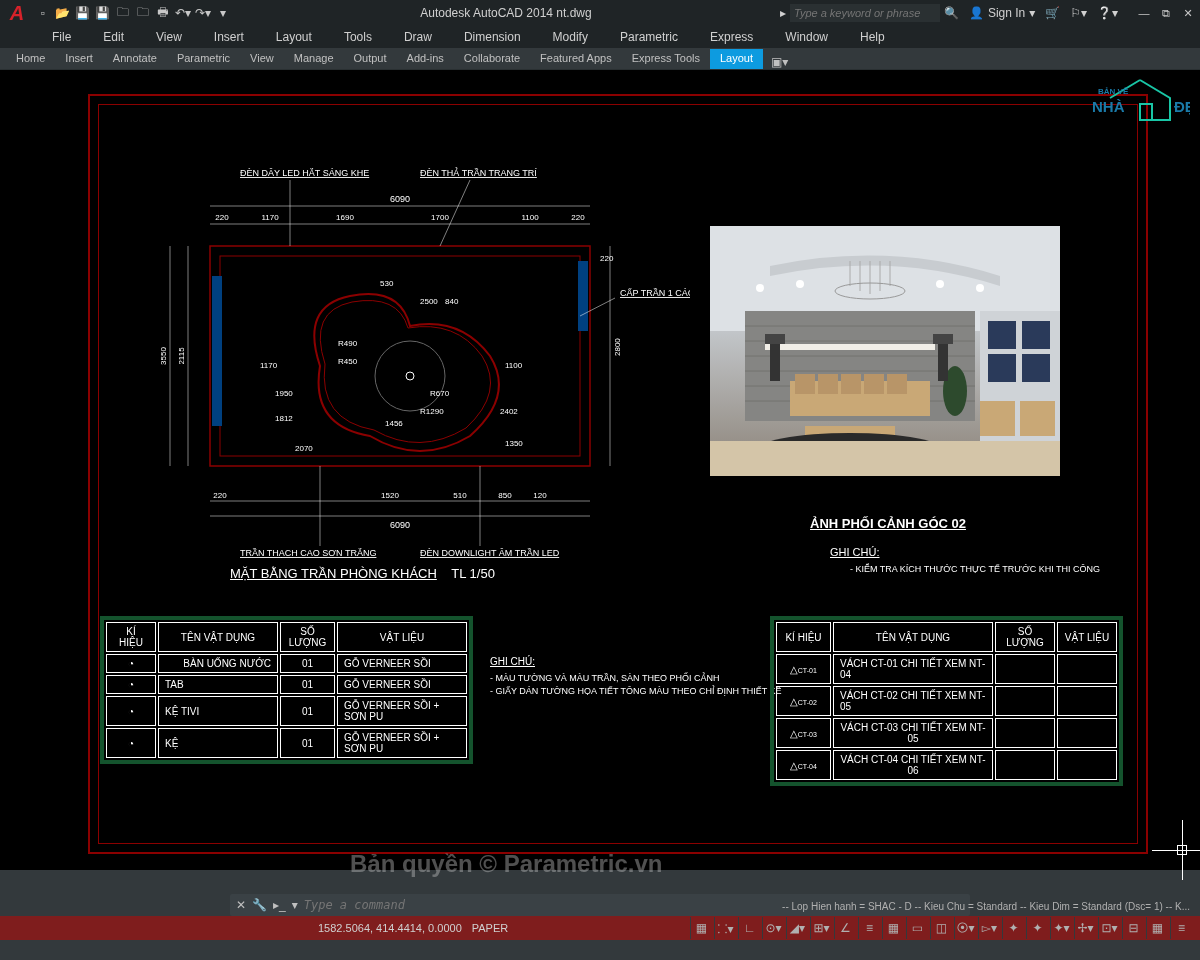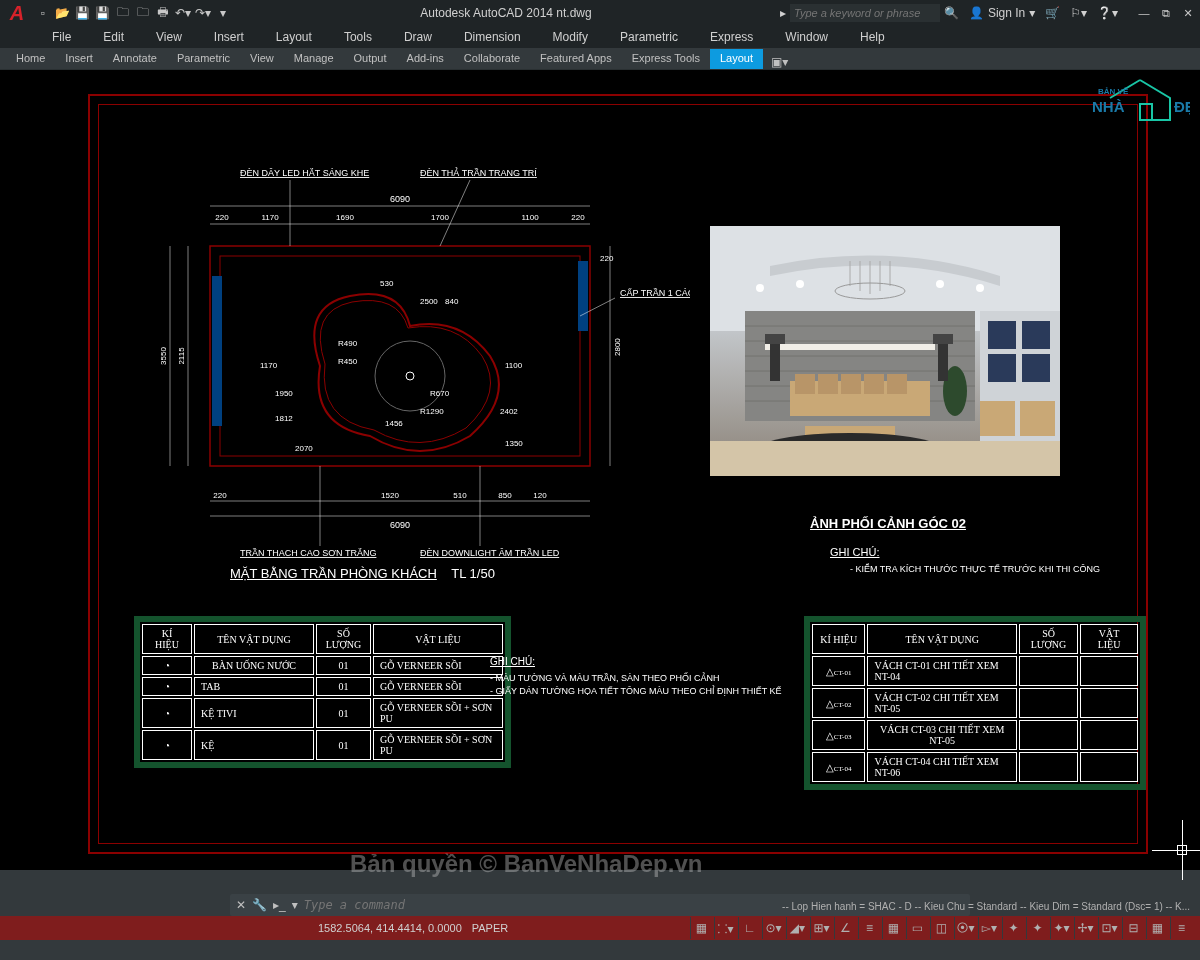--- a/index.html
+++ b/index.html
@@ -44,21 +44,21 @@
 .render-svg { width: 100%; height: 100%; }
 
 .render-title { position: absolute; left: 720px; top: 420px; color: #fff; font-size: 13px; text-decoration: underline; font-family: Arial; font-weight: bold; }
 .render-ghichu { position: absolute; left: 740px; top: 450px; color: #fff; font-size: 11px; text-decoration: underline; font-family: Arial; }
 .render-note { position: absolute; left: 760px; color: #fff; font-size: 9px; font-family: Arial; }
 
 .plan-title { position: absolute; left: 140px; top: 470px; color: #fff; font-size: 13px; font-family: Arial; }
 .plan-title .u { text-decoration: underline; }
 
 
-.tbl { position: absolute; border: 6px solid #14532d; font-size: 10px; color: #fff; font-family: Liberation Serif, serif; margin-left: 34px; }
+.tbl { position: absolute; border: 4px solid #14532d; font-size: 10px; color: #fff; font-family: Liberation Sans, sans-serif; }
 .tbl td, .tbl th { border: 1px solid #fff; padding: 3px 6px; text-align: center; font-weight: normal; }
 .tbl1 { left: 10px; top: 520px; }
 .tbl2 { left: 680px; top: 520px; }
 .ghichu-l { position: absolute; left: 400px; top: 560px; color: #fff; font-size: 10px; font-family: Arial; }
 .ghichu-l .hd { text-decoration: underline; margin-bottom: 6px; }
 .ghichu-l .ln { font-size: 9px; margin-bottom: 3px; }
 
 
 .wm1 { position: absolute; left: 420px; top: 280px; color: rgba(200,200,200,0.5); font-size: 28px; font-weight: bold; font-family: Arial; pointer-events: none; }
 .wm2 { position: absolute; left: 350px; top: 850px; color: rgba(200,200,200,0.4); font-size: 24px; font-weight: bold; font-family: Arial; pointer-events: none; z-index: 50; }
@@ -309,21 +309,21 @@
       <table class="tbl tbl1">
         <tbody>
             <tr>
           <th style="width:50px">KÍ HIỆU</th>
           <th style="width:120px">TÊN VẬT DỤNG</th>
           <th style="width:55px">SỐ LƯỢNG</th>
           <th style="width:130px">VẬT LIỆU</th>
         </tr>
         <tr>
               <td>◔</td>
-              <td style="text-align:center">BÀN UỐNG NƯỚC</td>
+              <td style="text-align:right">BÀN UỐNG NƯỚC</td>
               <td>01</td>
               <td style="text-align:left">GỖ VERNEER SỒI</td>
             </tr>
         <tr>
               <td>◔</td>
               <td style="text-align:left">TAB</td>
               <td>01</td>
               <td style="text-align:left">GỖ VERNEER SỒI</td>
             </tr>
         <tr>
@@ -368,21 +368,21 @@
               <td></td>
             </tr>
         <tr>
               <td>△<span style="font-size:7px">CT-03</span></td>
               <td style="text-align:center">VÁCH CT-03 CHI TIẾT XEM NT-05</td>
               <td></td>
               <td></td>
             </tr>
         <tr>
               <td>△<span style="font-size:7px">CT-04</span></td>
-              <td style="text-align:left">VÁCH CT-04 CHI TIẾT XEM NT-06</td>
+              <td style="text-align:center">VÁCH CT-04 CHI TIẾT XEM NT-06</td>
               <td></td>
               <td></td>
             </tr>
       </tbody>
         </table>
     </div>
 
     <div class="cursor-cross">
         <div class="cursor-box"></div>
       </div>
@@ -432,13 +432,13 @@
     <span class="ic">✦▾</span>
     <span class="ic">✢▾</span>
     <span class="ic">⊡▾</span>
     <span class="ic">⊟</span>
     <span class="ic">▦</span>
     <span class="ic">≡</span>
   </div>
 </div>
 
 <div class="spacer-bottom"></div>
-<div class="wm2">Bản quyền © BanVeNhaDep.vn</div>
+<div class="wm2">Bản quyền © Parametric.vn</div>
 
 </body></html>

